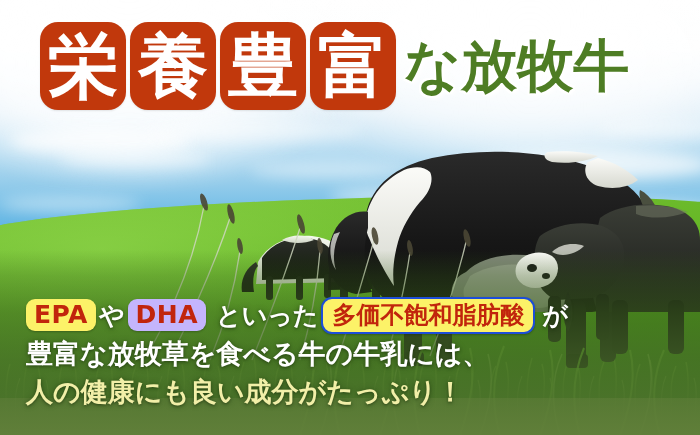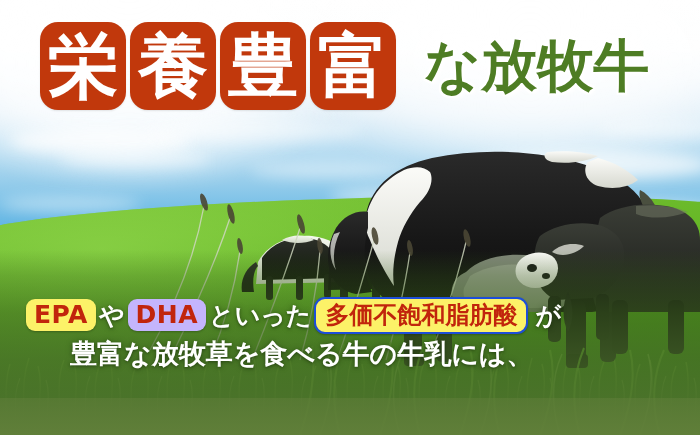--- a/index.html
+++ b/index.html
@@ -154,21 +154,21 @@
     color: #ffffff;
     font-size: 70px;
     line-height: 1;
     font-weight: 700;
     letter-spacing: 0;
     font-family: "DejaVu Sans", "Liberation Sans", sans-serif;
     box-shadow: 0 1px 2px rgba(0,0,0,0.10);
     flex: none;
   }
   .headline-tail {
-    margin-left: 24px;
+    margin-left: 4px;
     font-size: 56px;
     line-height: 1;
     font-weight: 700;
     font-family: "DejaVu Sans", "Liberation Sans", sans-serif;
     white-space: nowrap;
     text-shadow:
       2px 0 0 #fff, -2px 0 0 #fff, 0 2px 0 #fff, 0 -2px 0 #fff,
       2px 2px 0 #fff, -2px 2px 0 #fff, 2px -2px 0 #fff, -2px -2px 0 #fff,
       3px 3px 4px rgba(255,255,255,0.9);
   }
@@ -496,27 +496,30 @@
 
   <div class="copy">
 
     <div class="copy-line l1">
       <span class="chip latin" style="background-color: rgb(252, 242, 104); color: rgb(193, 37, 12);">EPA</span>
       <span class="sp-s"></span>
       <span class="tx-white" style="color: rgb(255, 255, 255);">や</span>
       <span class="sp-s"></span>
       <span class="chip latin" style="background-color: #c4b5fd; color: rgb(193, 37, 12);">DHA</span>
       <span class="sp-s"></span>
-      <span class="tx-white" style="color: rgb(255, 255, 255);">といった</span>
+      <span class="tx-white" style="color: rgb(255, 255, 255); margin-left: 7px;">といった</span>
       <span class="sp-s"></span>
       <span class="chip kanji" style="background-color: rgb(252, 242, 104); color: rgb(193, 37, 12);">多価不飽和脂肪酸</span>
       <span class="sp-m"></span>
       <span class="tx-white" style="color: rgb(255, 255, 255);">が</span>
     </div>
 
     <div class="copy-line l2">
-      <span class="tx-white" style="color: rgb(255, 255, 255); margin-left: 44px;">豊富な放牧草を食べる牛の牛乳には、</span>
+      <span class="tx-white" style="color: rgb(255, 255, 255);">豊富な放牧草を食べる牛の牛乳には、</span>
     </div>
 
+    <div class="copy-line l3">
+      <span class="tx-cream" style="color: rgb(242, 239, 168);">人の健康にも良い成分がたっぷり！</span>
+    </div>
 
   </div>
 
 </div>
 
 </body></html>

